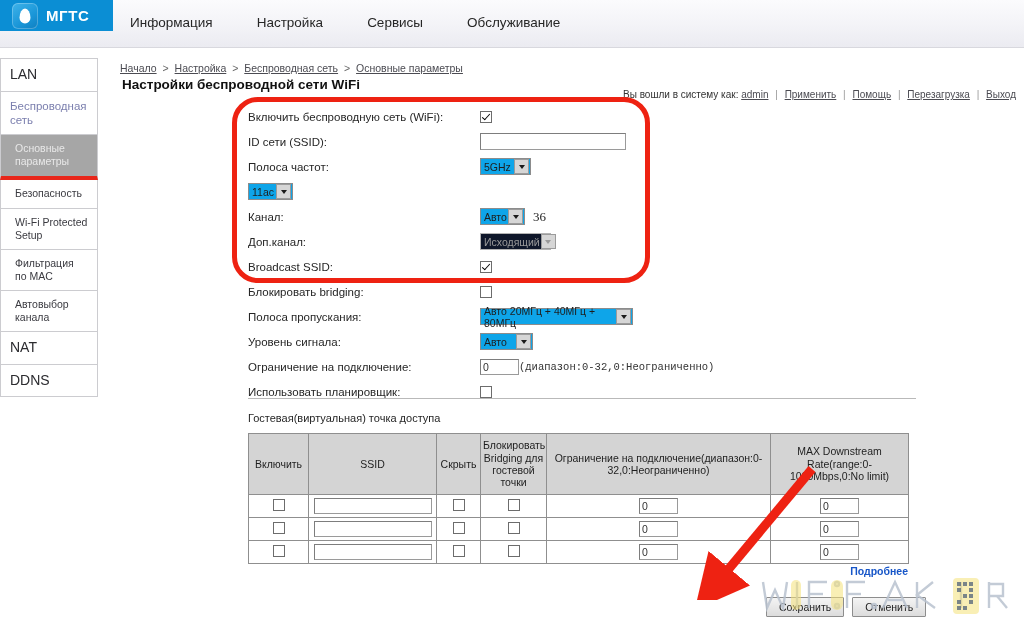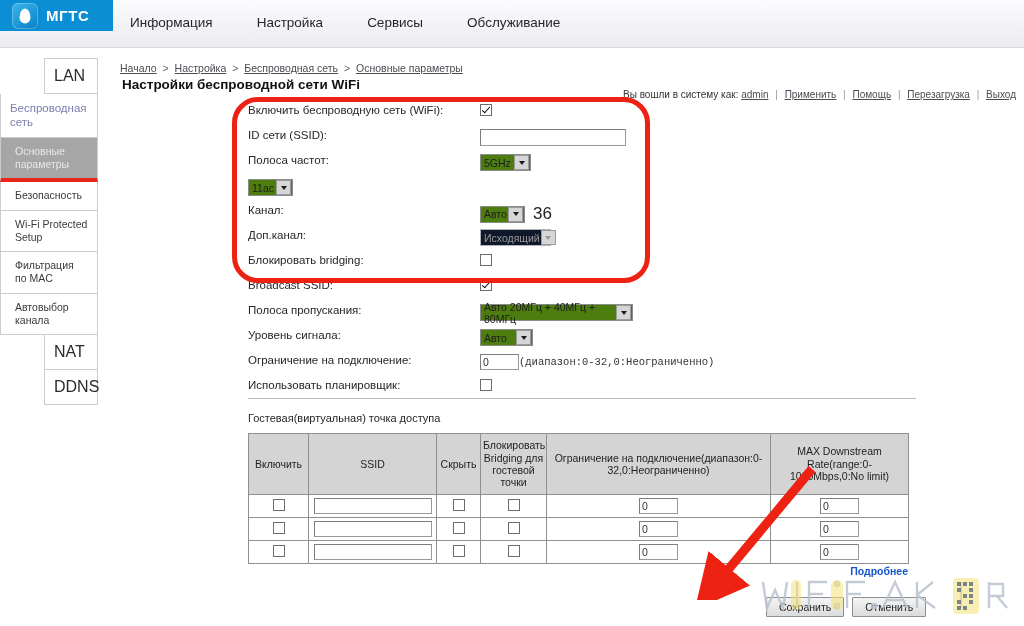--- a/index.html
+++ b/index.html
@@ -29,66 +29,66 @@
   .nav-item{font-size:13.5px;color:#262626;margin-right:44px;cursor:pointer;white-space:nowrap;}
 
   
   .sidebar{position:absolute;left:0;top:58px;width:98px;}
   .side-item{border:1px solid #ccccd0;border-top:none;background:#fff;
     padding:7px 9px;font-size:11.5px;color:#33333a;line-height:1.25;cursor:pointer;min-height:14px;}
   .side-item:first-child{border-top:1px solid #ccccd0;}
   .side-item.group{color:#7b7fae;font-size:11.5px;}
   .side-item.sub{background:#fff;padding-left:14px;font-size:10.5px;color:#3a3a40;}
   .side-item.sub.active{background:#a6a6a6;color:#e8e8e8;border-bottom:4px solid #e8261a;}
-  .side-item.major{font-size:16px;color:#2b2b2f;margin-left:44px;}
+  .side-item.major{font-size:14px;color:#2b2b2f;}
 
   
   .crumb{position:absolute;left:120px;top:62px;font-size:10.5px;color:#555;}
   .crumb a{color:#4b4b52;text-decoration:underline;cursor:pointer;}
   .crumb .sep{color:#666;margin:0 3px;}
   .loginbar{position:absolute;right:8px;top:62px;font-size:10px;color:#333;white-space:nowrap;margin-top:27px;}
   .loginbar a{color:#4b4b52;text-decoration:underline;cursor:pointer;}
   .loginbar .pipe{color:#999;margin:0 4px;}
   .page-title{position:absolute;left:122px;top:77px;font-size:13.5px;font-weight:bold;color:#111;}
 
   
   .form{position:absolute;left:248px;top:104px;width:690px;}
-  .frow{display:flex;align-items:flex-start;height:25px;}
+  .frow{display:flex;align-items:center;height:25px;}
   .flabel{width:232px;font-size:11.5px;color:#262626;}
   .fval{display:flex;align-items:center;}
 
   input[type=checkbox]{-webkit-appearance:none;appearance:none;margin:0;
     width:12px;height:12px;border:1px solid #6c6c6c;background:#fff;position:relative;cursor:pointer;}
   input[type=checkbox]:checked::after{content:"";position:absolute;left:3px;top:0px;
     width:3px;height:7px;border:solid #000;border-width:0 1.6px 1.6px 0;transform:rotate(42deg);}
 
   .txt{height:14px;border:1px solid #9a9a9a;border-top-color:#7d7d7d;border-left-color:#7d7d7d;
     background:#fff;font-family:"Liberation Sans",sans-serif;font-size:10.5px;padding:0 2px;
     box-sizing:content-box;color:#333;}
   .txt.ssid{width:140px;height:15px;}
   .txt.small{width:33px;}
 
   .sel{display:inline-flex;align-items:center;justify-content:space-between;
-    border:1px solid #8c8c8c;background:#4d7c0f;height:15px;padding:0 0 0 3px;font-size:10.5px;
+    border:1px solid #8c8c8c;background:#0ea5e9;height:15px;padding:0 0 0 3px;font-size:10.5px;
     color:#1e1e1e;cursor:pointer;box-sizing:content-box;}
   .sel .arrow{width:13px;height:13px;margin:0 1px;background:#d6d6d6;
     border:1px solid #9b9b9b;display:flex;align-items:center;justify-content:center;flex:none;}
   .sel .arrow::after{content:"";border-left:3px solid transparent;border-right:3px solid transparent;
     border-top:4px solid #1a1a1a;}
   .sel.dis{background:#0f172a;color:#9a9a9a;border-color:#b4b4b4;}
   .sel.dis .arrow::after{border-top-color:#9a9a9a;}
   .sel.w-band{width:46px;}
   .sel.w-mode{width:40px;}
   .sel.w-chan{width:40px;}
   .sel.w-sub{width:66px;}
   .sel.w-bw{width:148px;}
   .sel.w-pw{width:48px;}
 
   .hint{font-size:10.5px;color:#333;margin-left:0;font-family:Liberation Mono, monospace;}
-  .chanval{font-size:17px;color:#222;margin-left:8px;}
+  .chanval{font-size:13px;color:#222;margin-left:8px;font-family:Liberation Serif, serif;}
 
   .divider{position:absolute;left:248px;top:398px;width:668px;height:1px;background:#b9b9b9;}
 
   .guest-title{position:absolute;left:248px;top:412px;font-size:11px;color:#262626;}
 
   
   .gtable{position:absolute;left:248px;top:433px;width:660px;border-collapse:collapse;
     table-layout:fixed;background:#fff;}
   .gtable th{background:#d4d4d4;border:1px solid #8f8f8f;font-size:10.5px;font-weight:normal;
     color:#1e1e1e;padding:4px 2px;line-height:1.18;height:52px;vertical-align:middle;text-align:center;}
@@ -215,30 +215,30 @@
     <div class="flabel">Доп.канал:</div>
     <div class="fval">
       <div class="sel w-sub dis">
         <span>Исходящий</span>
         <span class="arrow"></span>
       </div>
     </div>
   </div>
 
   <div class="frow">
+    <div class="flabel">Broadcast SSID:</div>
+    <div class="fval">
+        <input type="checkbox" checked="" style="">
+      </div>
+  </div>
+
+  <div class="frow">
     <div class="flabel">Блокировать bridging:</div>
     <div class="fval">
         <input type="checkbox" style="">
-      </div>
-  </div>
-
-  <div class="frow">
-    <div class="flabel">Broadcast SSID:</div>
-    <div class="fval">
-        <input type="checkbox" checked="" style="">
       </div>
   </div>
 
   <div class="frow">
     <div class="flabel">Полоса пропускания:</div>
     <div class="fval">
       <div class="sel w-bw">
         <span>Авто 20МГц + 40МГц + 80МГц</span>
         <span class="arrow"></span>
       </div>

